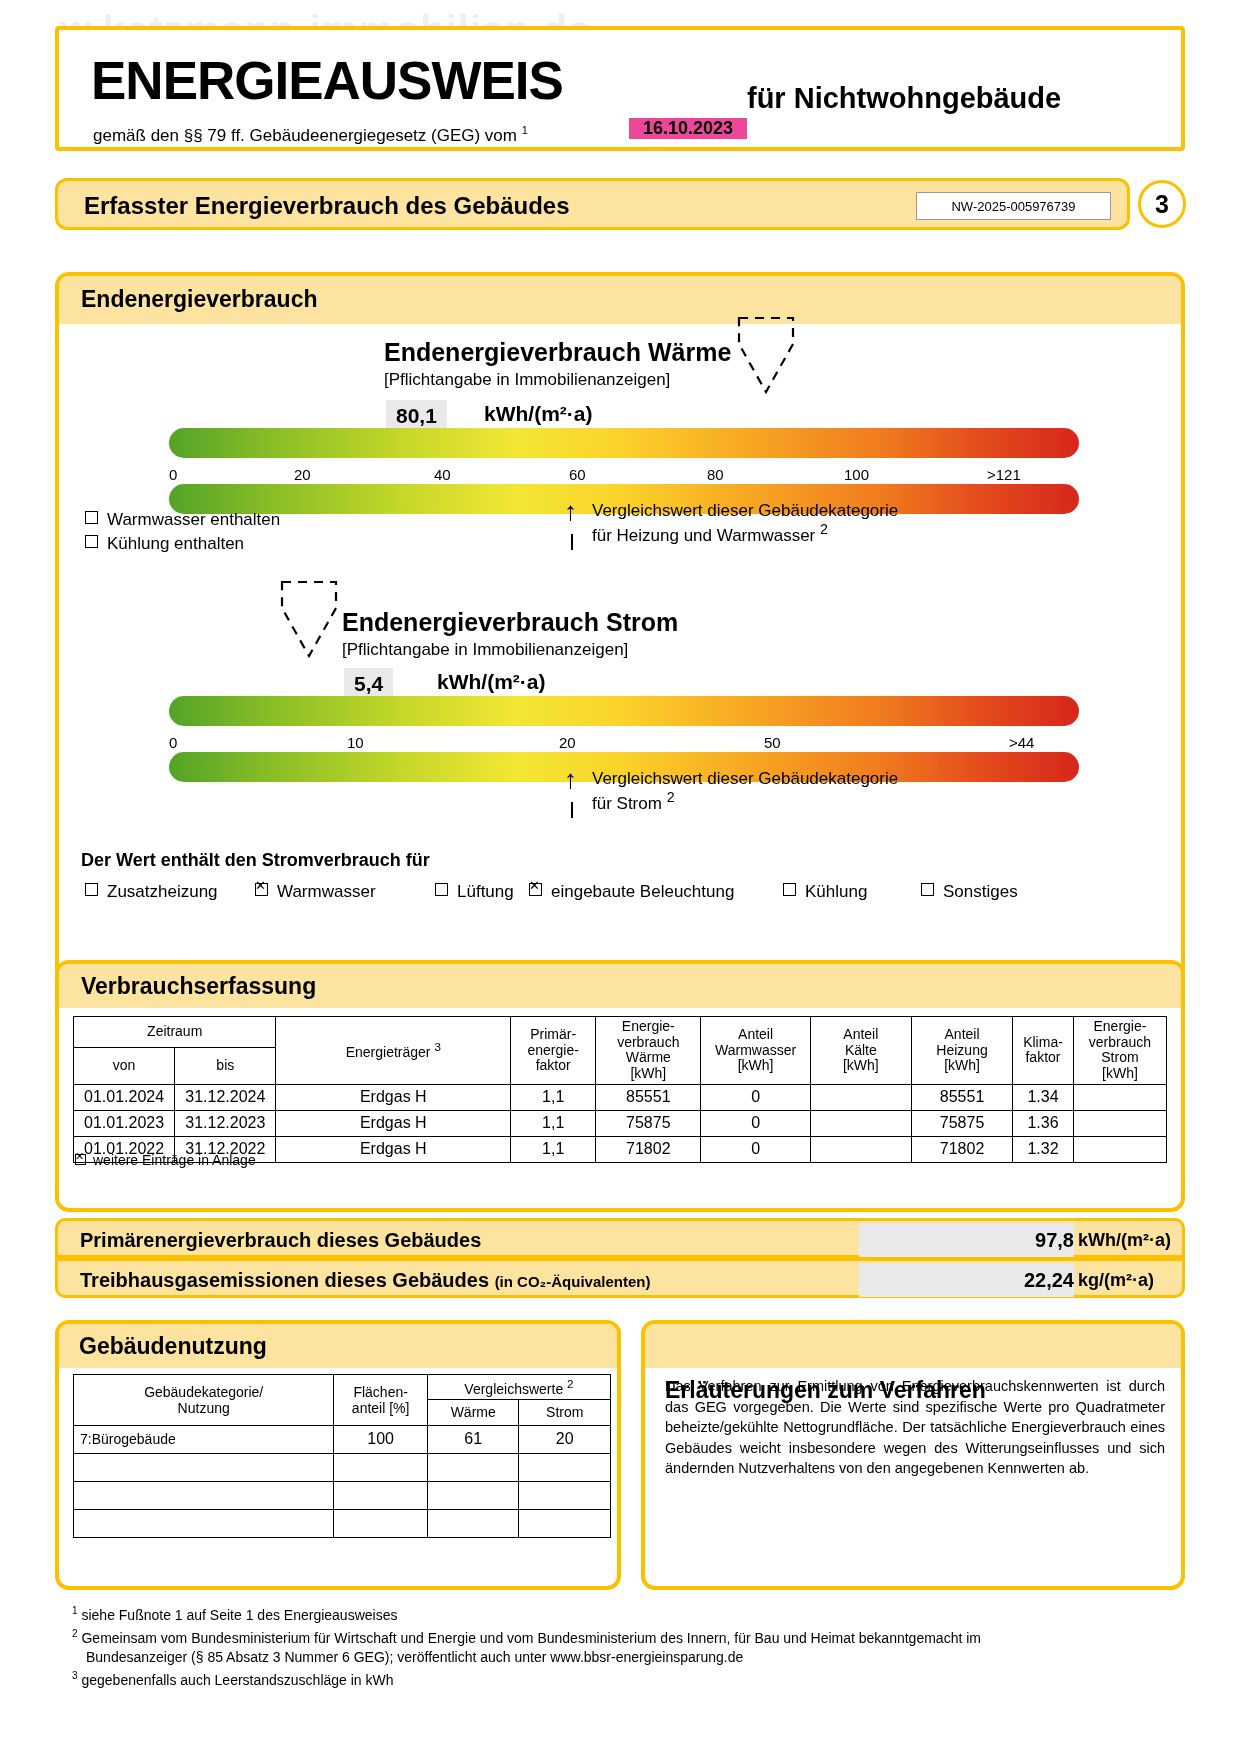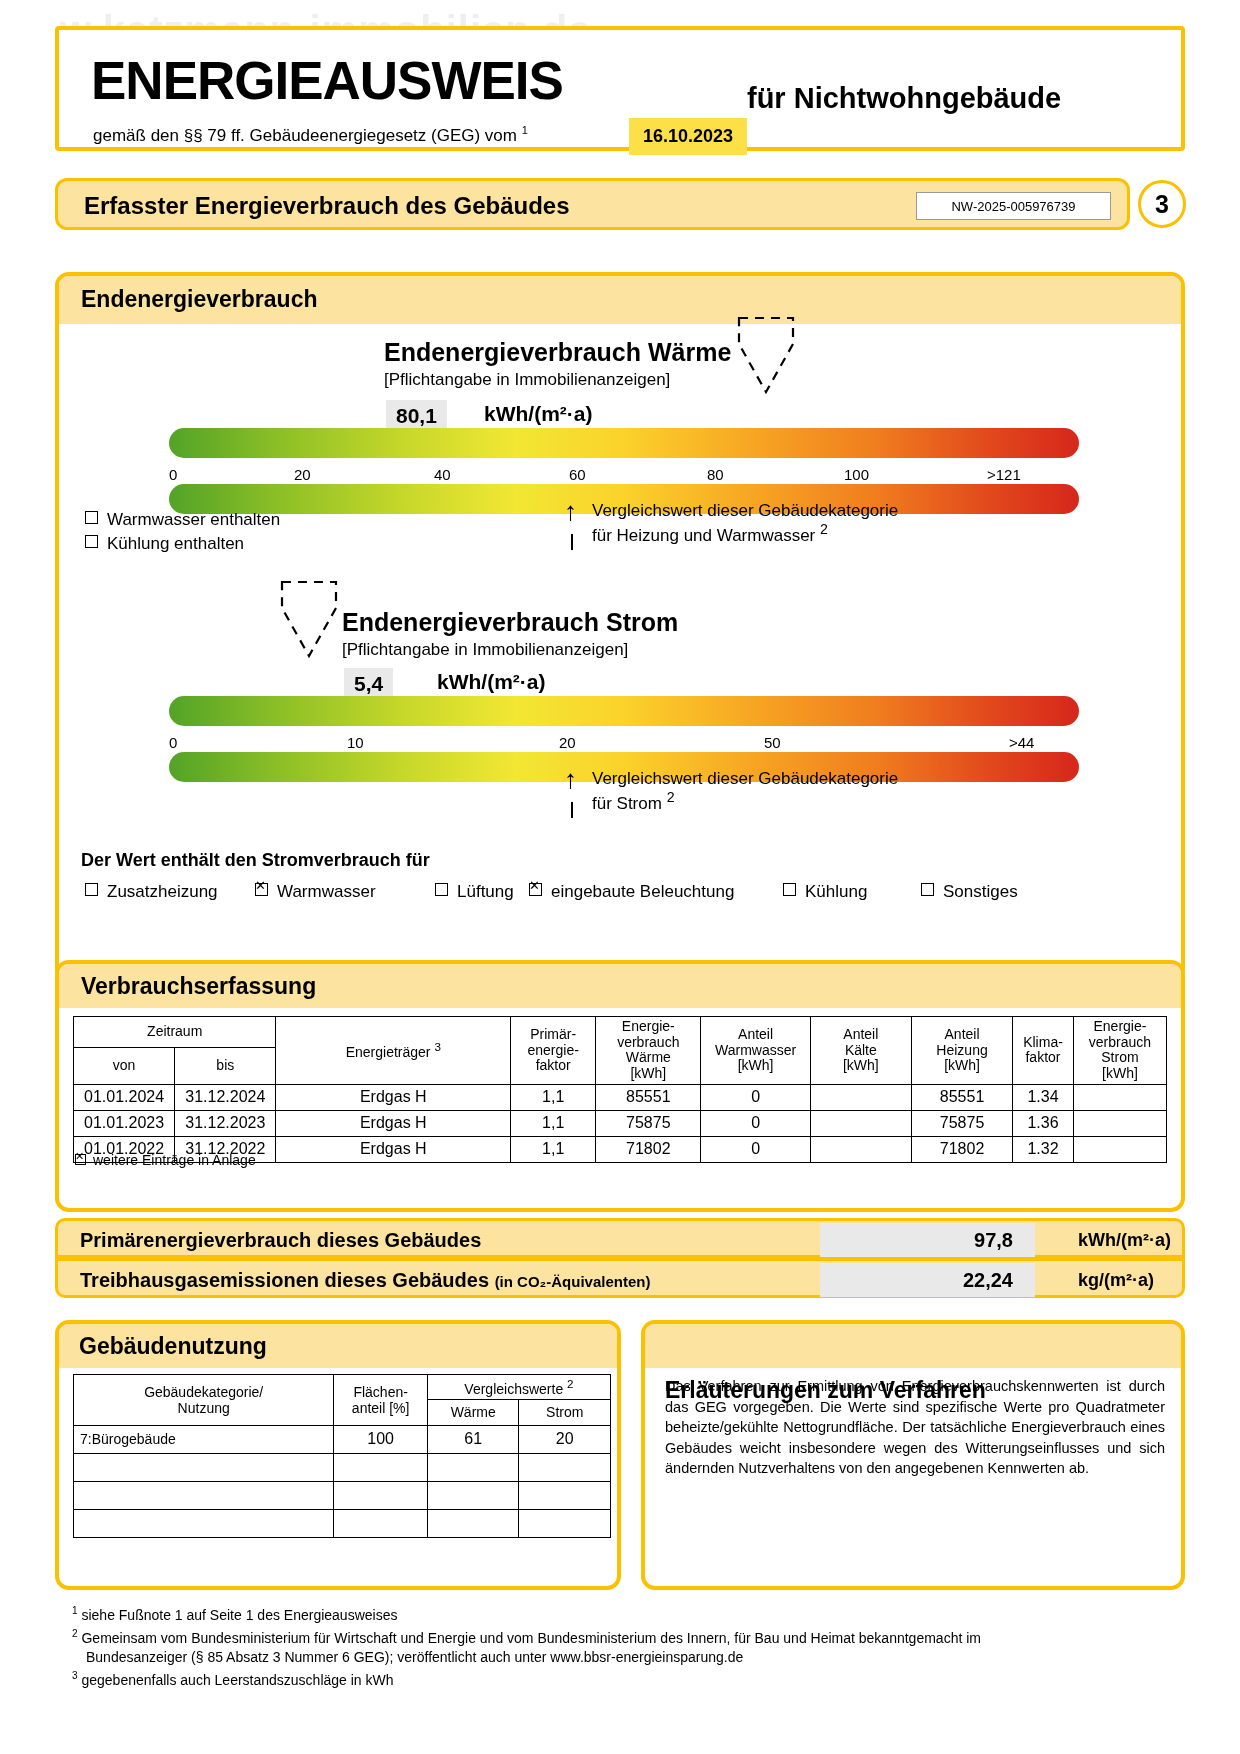--- a/index.html
+++ b/index.html
@@ -33,21 +33,21 @@
     position:absolute; left:688px; top:52px;
     font-size:29px; font-weight:bold;
   }
   .title-law {
     position:absolute; left:34px; top:94px;
     font-size:17px;
   }
   .title-law sup { font-size:11px; }
   .date-box {
     position:absolute; left:570px; top:88px;
-    background:#fde047; padding:8px 14px;
+    background:#ec4899; padding:0 14px;
     font-size:18px; font-weight:bold;
   }
 
   
   .sec-bar {
     position:absolute; left:55px; top:178px; width:1075px; height:52px;
     background:#fde3a0; border:3px solid #fbc000; border-radius:12px;
   }
   .sec-bar-title {
     position:absolute; left:26px; top:11px;
@@ -146,23 +146,23 @@
     position:absolute; left:55px; width:1130px; height:40px;
     border:3px solid #fbc000; background:#fde3a0;
   }
   .row-prim { top:1218px; border-radius:10px 10px 0 0; }
   .row-treib { top:1258px; border-radius:0 0 10px 10px; }
   .row-prim .lbl, .row-treib .lbl {
     position:absolute; left:22px; top:8px; font-size:20px; font-weight:bold;
   }
   .row-prim .lbl small, .row-treib .lbl small { font-size:15px; font-weight:bold; }
   .rowval {
-    position:absolute; left:762px; top:2px; width:215px; height:34px;
+    position:absolute; left:801px; top:2px; width:215px; height:34px;
     background:#e9e9e9; font-size:20px; font-weight:bold;
-    text-align:right; line-height:34px; padding-right:22px;
+    text-align:right; line-height:34px; 
   }
   .rowunit {
     position:absolute; left:1020px; top:2px; font-size:18px; font-weight:bold; line-height:34px;
   }
 
   
   .block-gn {
     position:absolute; left:55px; top:1320px; width:566px; height:270px;
     border:4px solid #fbc000; border-radius:14px; background:#fff;
   }

